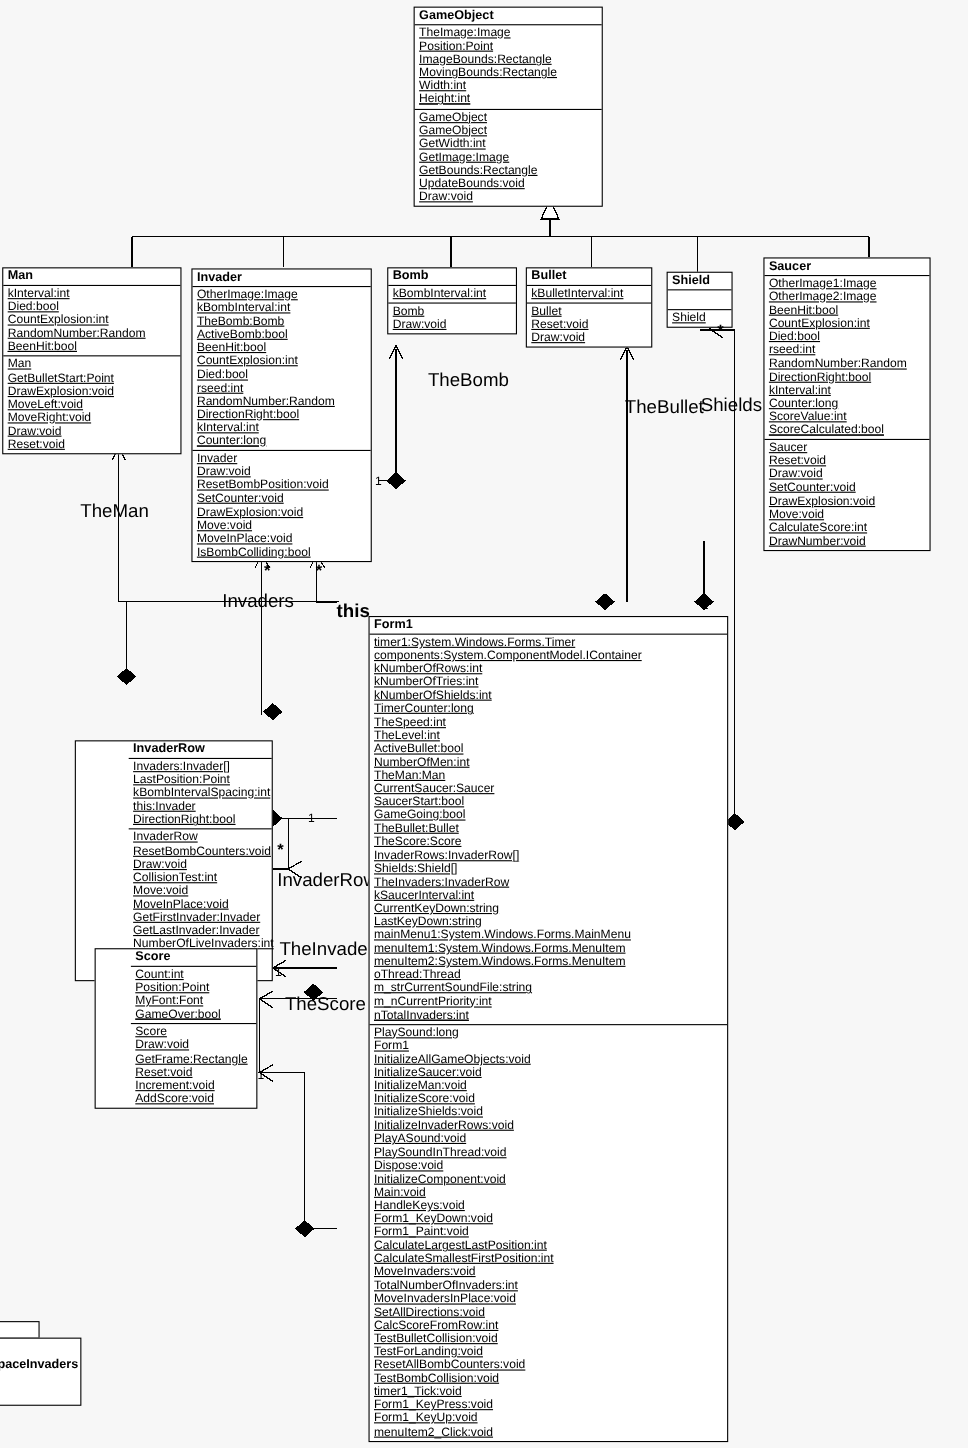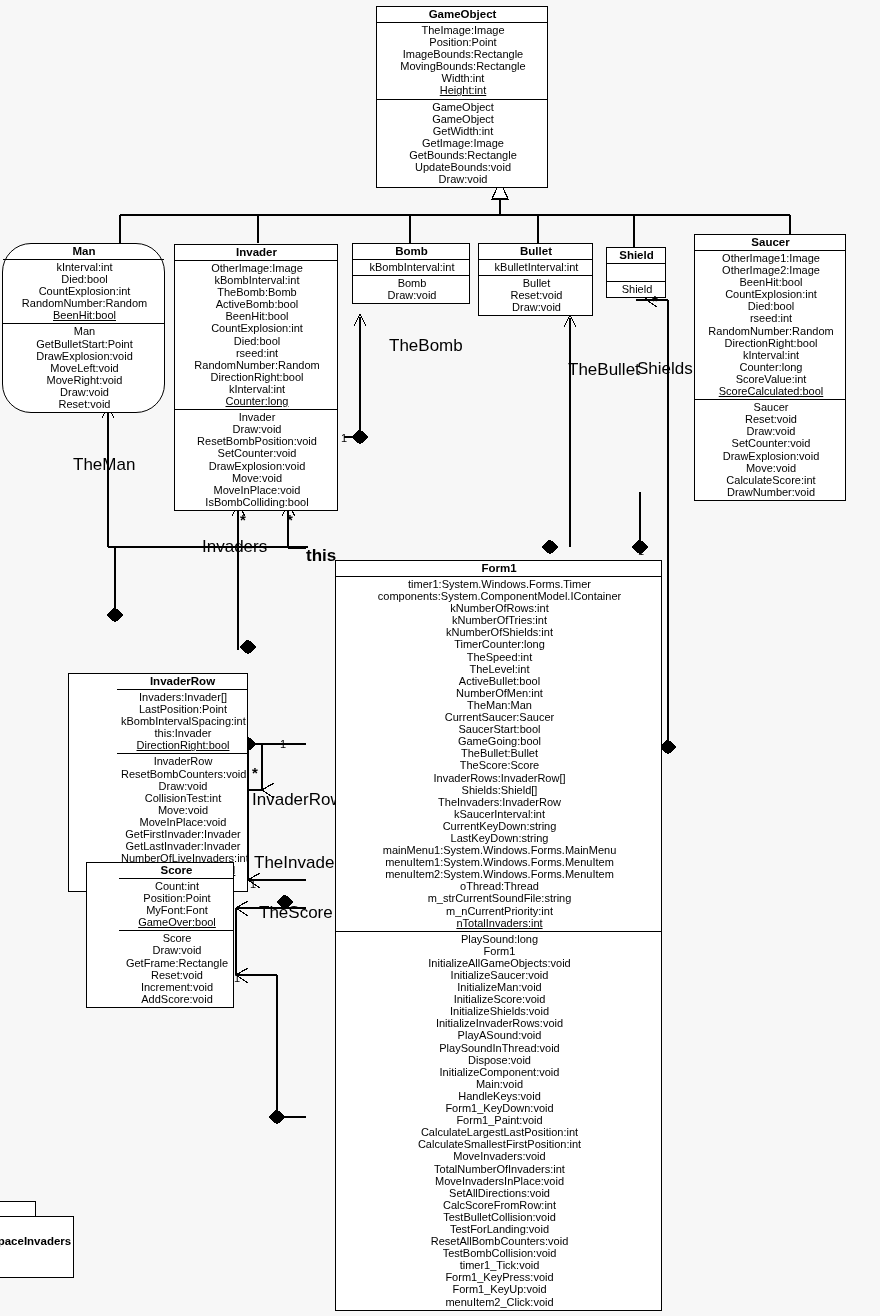--- a/index.html
+++ b/index.html
@@ -16,33 +16,33 @@
 
   .uml-class{
     position:absolute;
     background:#fff;
     border:1px solid #000;
     box-sizing:border-box;
     font-size:11px;
     line-height:12.1px;
     color:#000;
     z-index:5;
-    text-align:center;
   }
   .uml-class .cname{
     font-weight:bold;
     font-size:11.5px;
     padding:1px 3px 1px 4px;
     border-bottom:1px solid #000;
     line-height:13px;
     white-space:nowrap;
   }
   .uml-class .compartment{
     padding:1px 2px 2px 4px;
     border-bottom:1px solid #000;
+    text-decoration:underline;
   }
   .uml-class .compartment:last-child{border-bottom:none;}
   .uml-class .member{white-space:nowrap;overflow:visible;}
   .uml-class .member.underline{text-decoration:underline;}
   .uml-class .compartment.empty{height:14px;}
 
   .pkg{position:absolute;z-index:6;}
   .pkg .tab{
     position:absolute;left:0;top:0;width:48px;height:16px;
     background:#fff;border:1px solid #000;box-sizing:border-box;
@@ -196,21 +196,21 @@
       <div class="member">GameObject</div>
       <div class="member">GameObject</div>
       <div class="member">GetWidth:int</div>
       <div class="member">GetImage:Image</div>
       <div class="member">GetBounds:Rectangle</div>
       <div class="member">UpdateBounds:void</div>
       <div class="member">Draw:void</div>
     </div>
   </div>
 
-  <div class="uml-class" style="left:2px;top:243px;width:163px;border-radius:29px;">
+  <div class="uml-class" style="left:2px;top:243px;width:163px;">
     <div class="cname">Man</div>
     <div class="compartment">
       <div class="member">kInterval:int</div>
       <div class="member">Died:bool</div>
       <div class="member">CountExplosion:int</div>
       <div class="member">RandomNumber:Random</div>
       <div class="member underline">BeenHit:bool</div>
     </div>
     <div class="compartment">
       <div class="member">Man</div>

